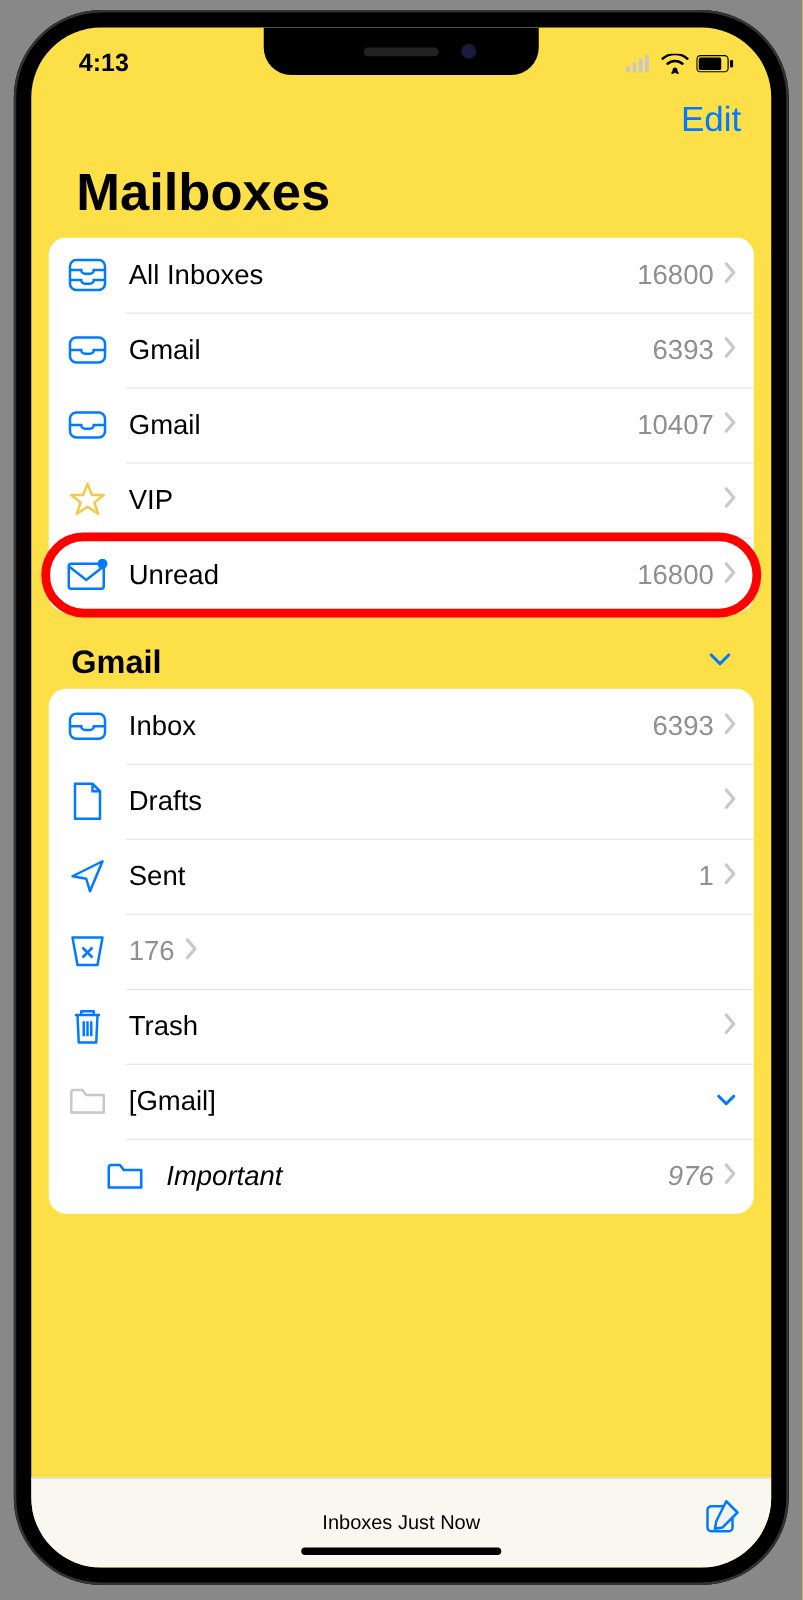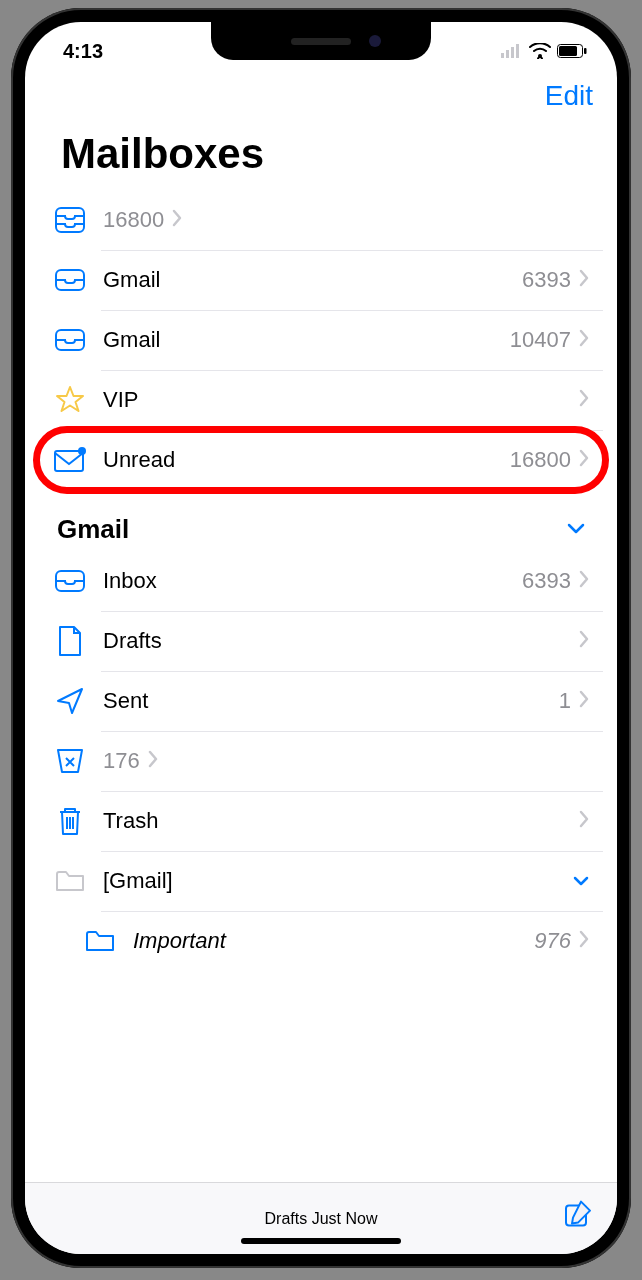--- a/index.html
+++ b/index.html
@@ -25,21 +25,21 @@
   }
   .device::before, .device::after {
     content: "";
     position: absolute;
     background: #111;
     border-radius: 4px;
   }
   .screen {
     width: 100%;
     height: 100%;
-    background: #ffffff;
+    background: #fde047;
     border-radius: 56px;
     overflow: hidden;
     position: relative;
     display: flex;
     flex-direction: column;
   }
   .notch {
     position: absolute;
     top: 0;
     left: 50%;
@@ -239,20 +239,21 @@
     <div class="content">
 
       <div class="section" id="section-mailboxes">
           <div class="row">
             <span class="icon">
               <svg width="32" height="28" viewBox="0 0 32 28">
                 <rect x="2" y="2" width="28" height="24" rx="5" stroke="#007aff" stroke-width="2" fill="none"></rect>
                 <path d="M2 10 H11 a3 3 0 0 0 3 3 h4 a3 3 0 0 0 3-3 H30 M2 18 H11 a3 3 0 0 0 3 3 h4 a3 3 0 0 0 3-3 H30" stroke="#007aff" stroke-width="2" fill="none"></path>
               </svg>
             </span>
+            <span class="row-label">All Inboxes</span>
             <span class="row-count">16800</span>
             <span class="chevron"><svg width="10" height="18" viewBox="0 0 10 18">
                 <path d="M2 2 L8 9 L2 16" stroke="#c7c7cc" stroke-width="2.5" fill="none" stroke-linecap="round" stroke-linejoin="round"></path>
               </svg></span>
           </div>
           <div class="row">
             <span class="icon">
               <svg width="32" height="24" viewBox="0 0 32 24">
                 <rect x="2" y="2" width="28" height="20" rx="5" stroke="#007aff" stroke-width="2" fill="none"></rect>
                 <path d="M2 12 H11 a3 3 0 0 0 3 3 h4 a3 3 0 0 0 3-3 H30" stroke="#007aff" stroke-width="2" fill="none"></path>
@@ -397,21 +398,21 @@
             <span class="row-count">976</span>
             <span class="chevron"><svg width="10" height="18" viewBox="0 0 10 18">
                 <path d="M2 2 L8 9 L2 16" stroke="#c7c7cc" stroke-width="2.5" fill="none" stroke-linecap="round" stroke-linejoin="round"></path>
               </svg></span>
           </div>
         </div>
 
     </div>
 
     <div class="bottom-bar">
-      <span class="status-text">Drafts Just Now</span>
+      <span class="status-text">Inboxes Just Now</span>
       <span class="compose">
         <svg width="30" height="30" viewBox="0 0 30 30">
             <rect x="3" y="7" width="20" height="20" rx="3" stroke="#007aff" stroke-width="2" fill="none"></rect>
             <path d="M18 3 L27 12 L15 24 L9 25 L10 19 Z" stroke="#007aff" stroke-width="2" fill="#f2f2f7" stroke-linejoin="round"></path>
           </svg>
       </span>
     </div>
 
     <div class="home-indicator"></div>
   </div>

